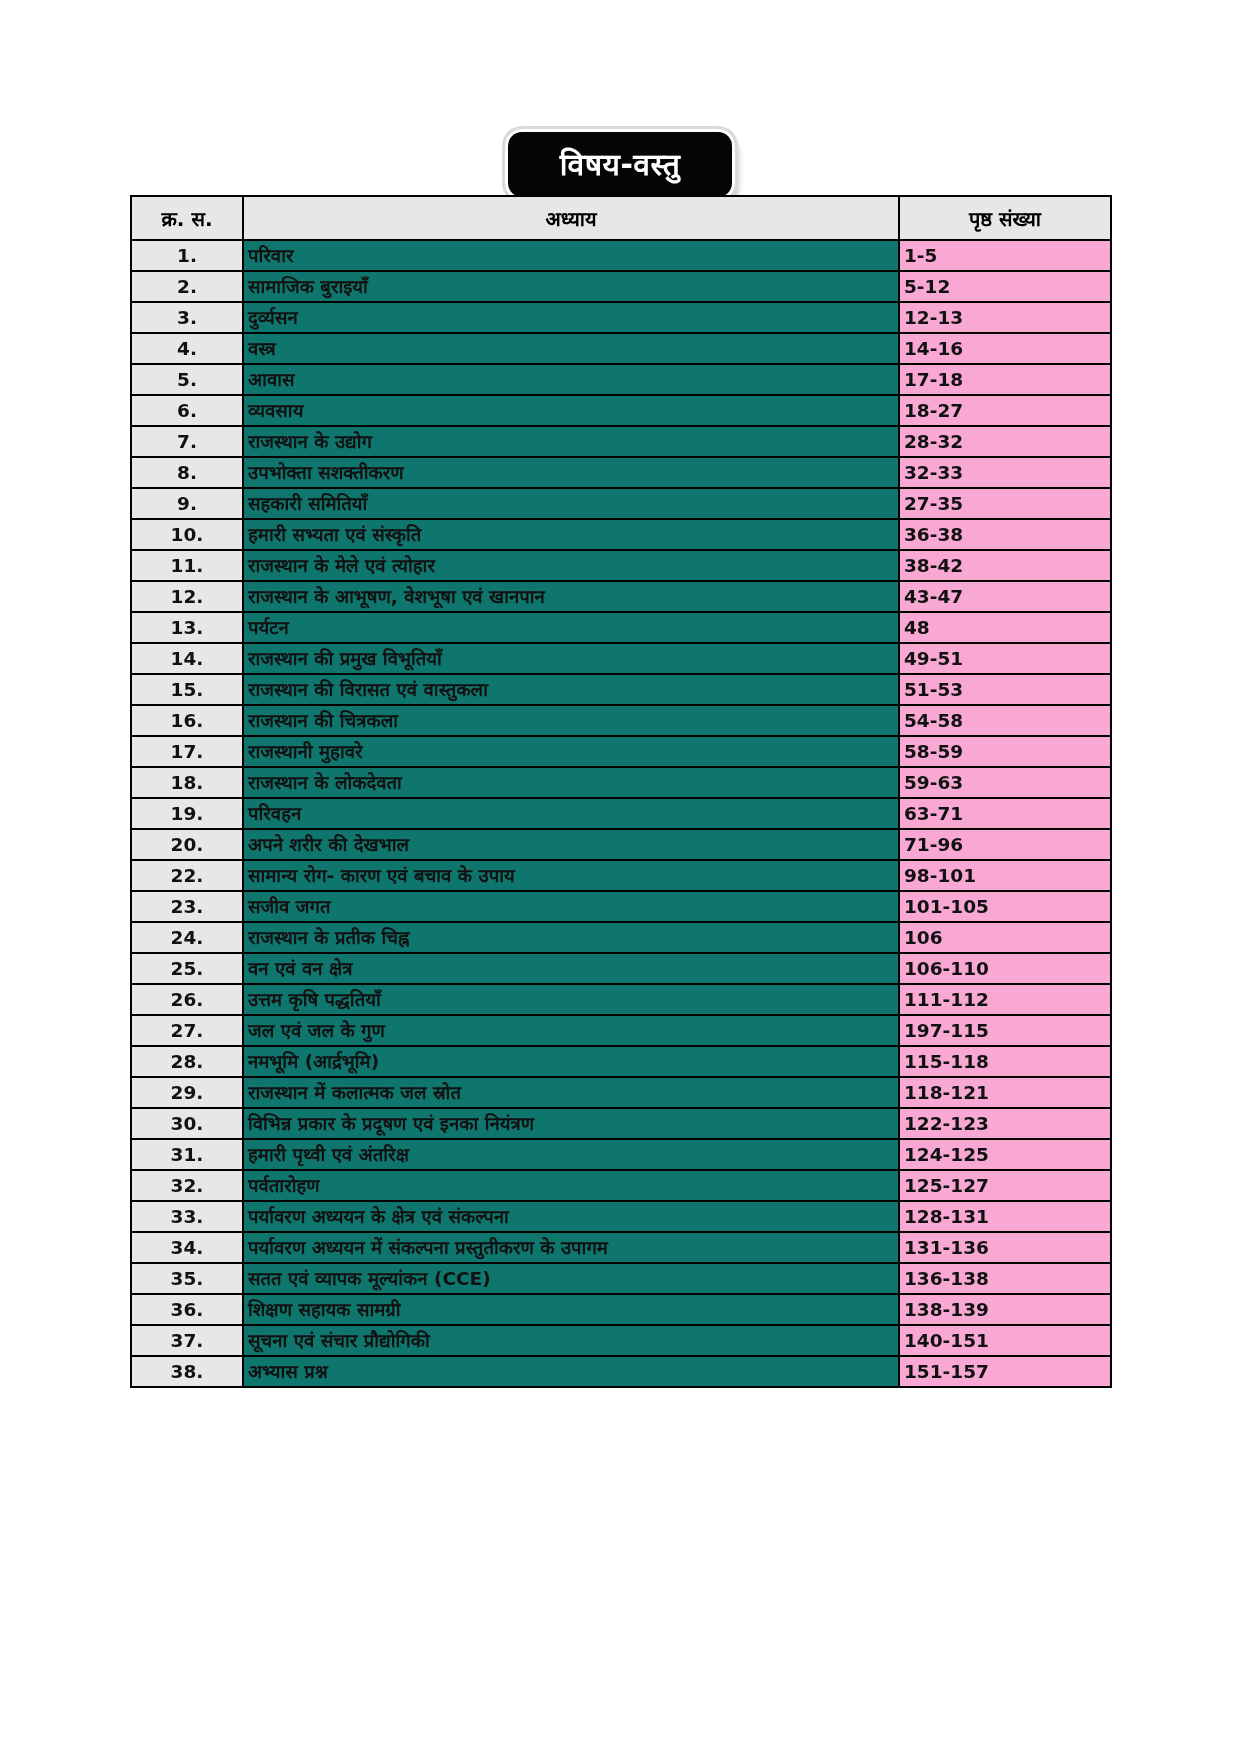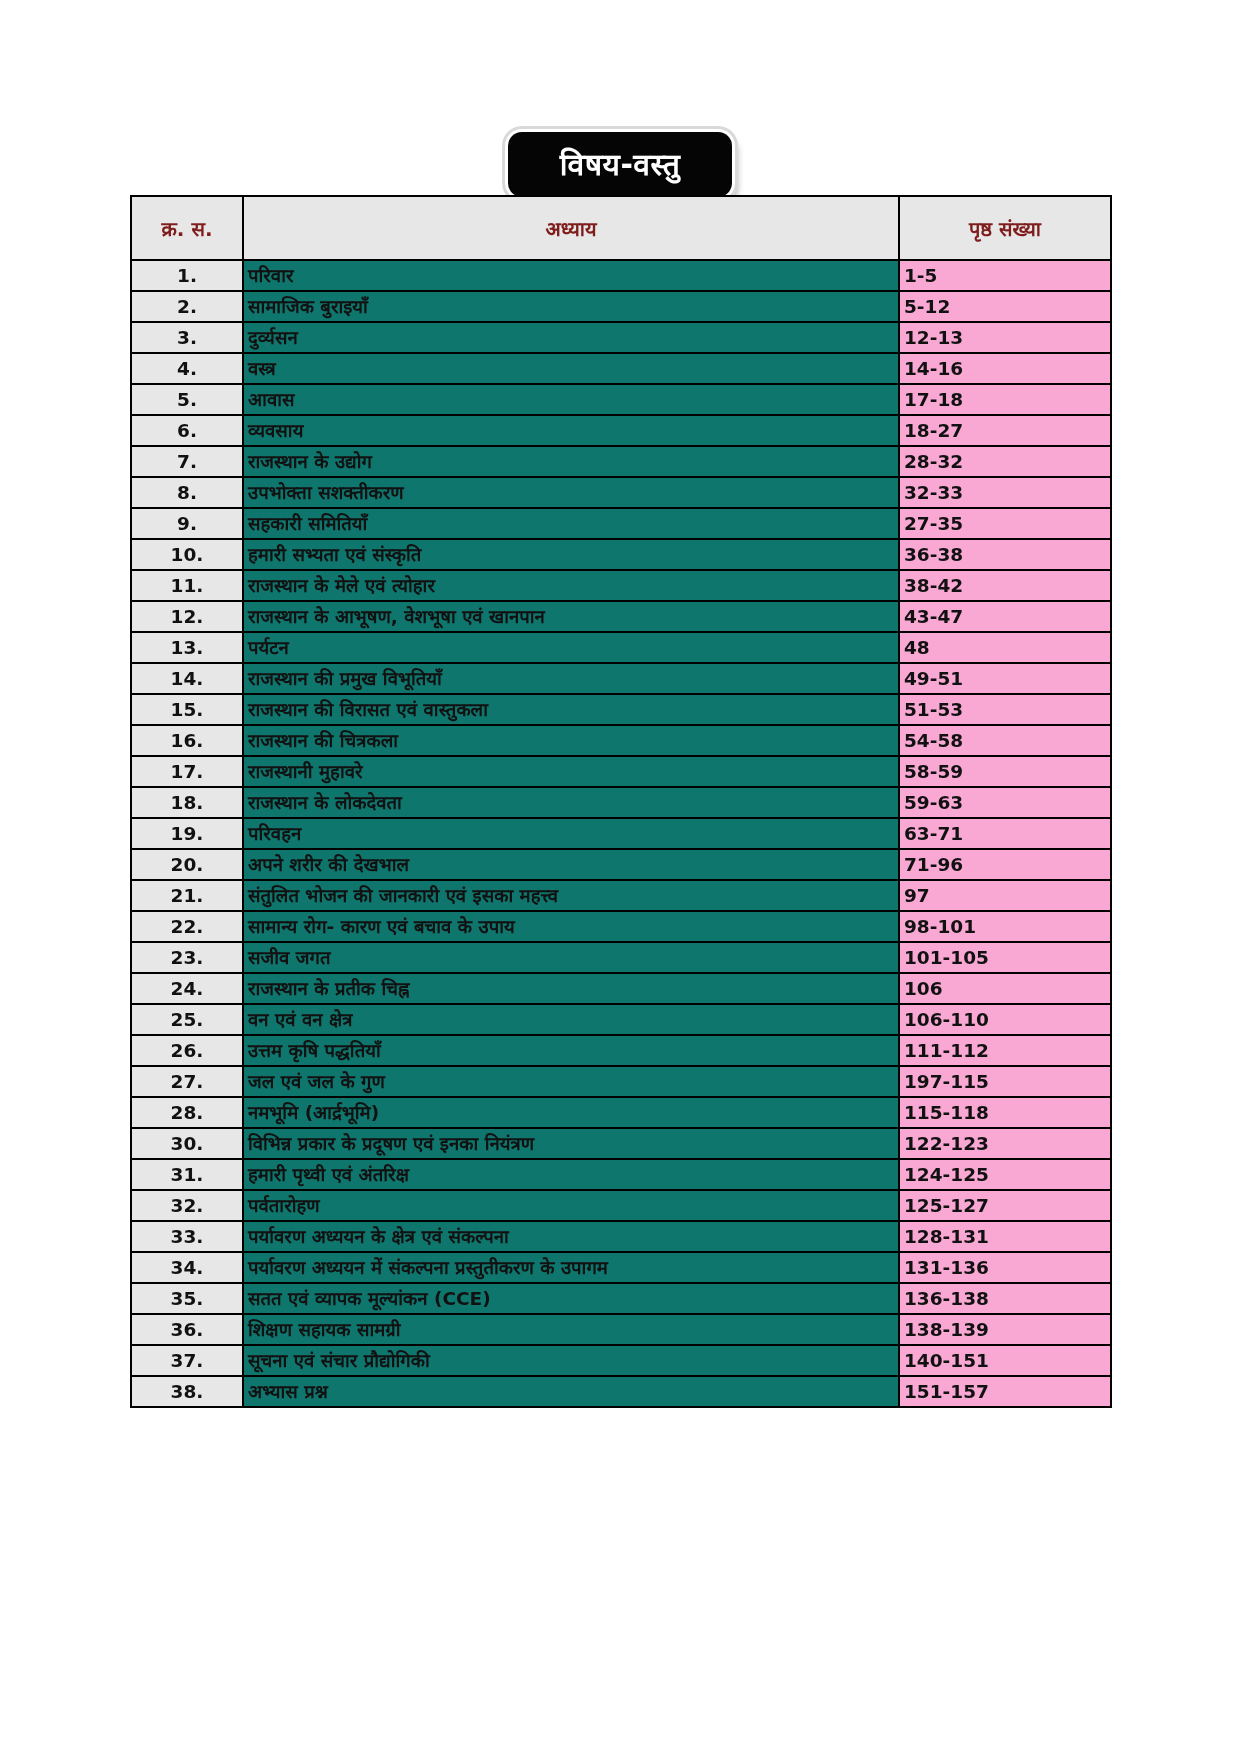--- a/index.html
+++ b/index.html
@@ -41,23 +41,23 @@
     border-collapse: collapse;
     table-layout: fixed;
   }
   table.contents, table.contents th, table.contents td {
     border: 2.5px solid #000000;
   }
   table.contents th {
     background: #e7e7e7;
     font-size: 20px;
     font-weight: bold;
-    color: #7f1d1d;
+    color: #000000;
     height: 38px;
-    padding: 12px 4px;
+    padding: 2px 4px;
   }
   table.contents td {
     font-size: 18.5px;
     font-weight: bold;
     color: #111111;
     height: 27px;
     padding: 1px 4px;
     line-height: 1.15;
     white-space: nowrap;
     overflow: hidden;
@@ -196,25 +196,20 @@
           <td class="serial">19.</td>
           <td class="chapter">परिवहन</td>
           <td class="pages">63-71</td>
         </tr>
         <tr>
           <td class="serial">20.</td>
           <td class="chapter">अपने शरीर की देखभाल</td>
           <td class="pages">71-96</td>
         </tr>
         <tr>
-          <td class="serial">21.</td>
-          <td class="chapter">संतुलित भोजन की जानकारी एवं इसका महत्त्व</td>
-          <td class="pages">97</td>
-        </tr>
-        <tr>
           <td class="serial">22.</td>
           <td class="chapter">सामान्य रोग- कारण एवं बचाव के उपाय</td>
           <td class="pages">98-101</td>
         </tr>
         <tr>
           <td class="serial">23.</td>
           <td class="chapter">सजीव जगत</td>
           <td class="pages">101-105</td>
         </tr>
         <tr>
@@ -236,20 +231,25 @@
           <td class="serial">27.</td>
           <td class="chapter">जल एवं जल के गुण</td>
           <td class="pages">197-115</td>
         </tr>
         <tr>
           <td class="serial">28.</td>
           <td class="chapter">नमभूमि (आर्द्रभूमि)</td>
           <td class="pages">115-118</td>
         </tr>
         <tr>
+          <td class="serial">29.</td>
+          <td class="chapter">राजस्थान में कलात्मक जल स्रोत</td>
+          <td class="pages">118-121</td>
+        </tr>
+        <tr>
           <td class="serial">30.</td>
           <td class="chapter">विभिन्न प्रकार के प्रदूषण एवं इनका नियंत्रण</td>
           <td class="pages">122-123</td>
         </tr>
         <tr>
           <td class="serial">31.</td>
           <td class="chapter">हमारी पृथ्वी एवं अंतरिक्ष</td>
           <td class="pages">124-125</td>
         </tr>
         <tr>

